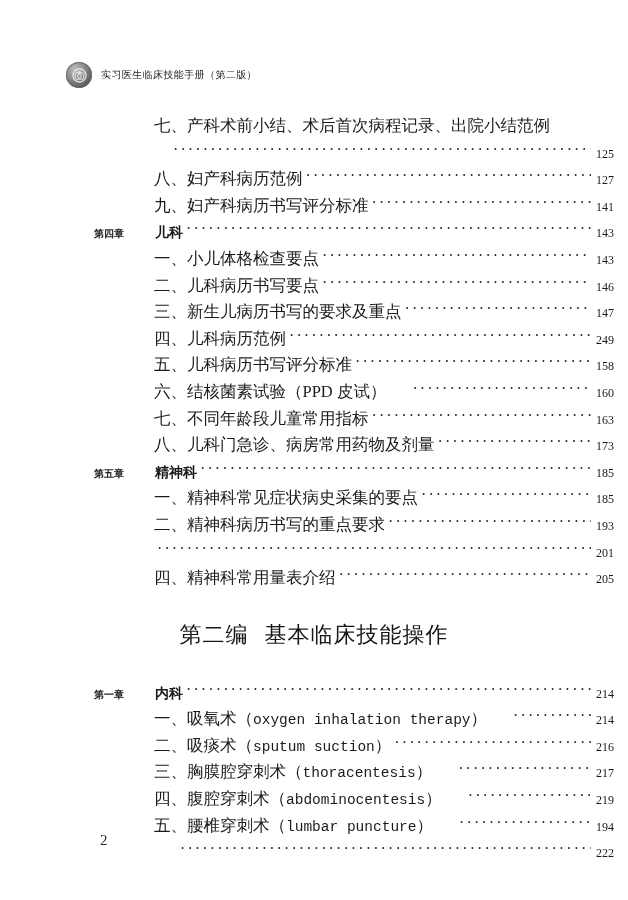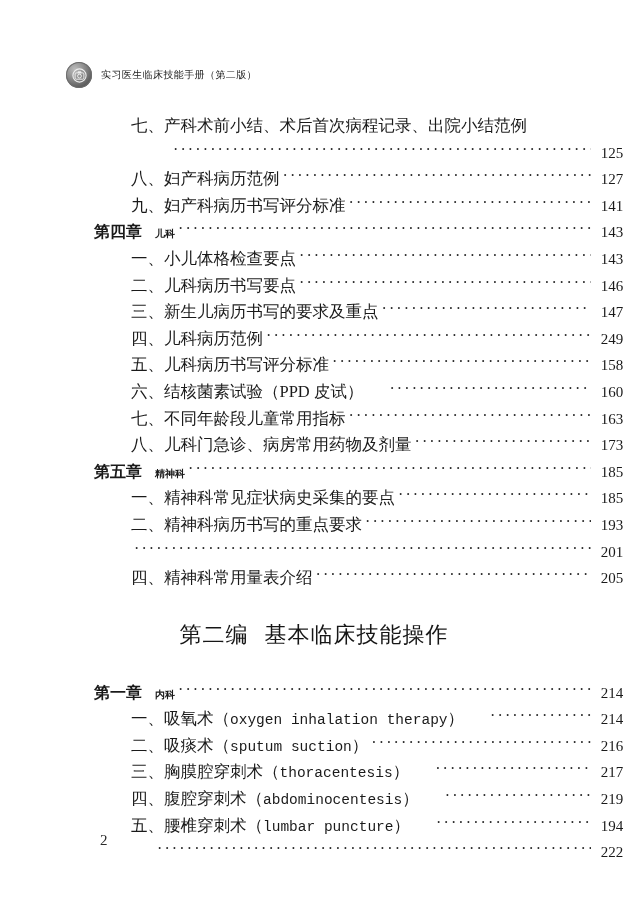--- a/index.html
+++ b/index.html
@@ -56,33 +56,33 @@
     display: flex;
     align-items: baseline;
     height: 26.6px;
     font-size: 16.5px;
     line-height: 26.6px;
     white-space: nowrap;
   }
 
   
   .toc-row.lvl-chapter { padding-left: 94px; }
-  .toc-row.lvl-item    { padding-left: 131px; }
+  .toc-row.lvl-item    { padding-left: 131px; margin-left: 23px; }
 
   .chap-num {
     font-weight: bold;
     font-family: Liberation Sans, sans-serif;
-    font-size: 16px;
+    font-size: 10px;
     width: 61px;
     flex: none;
   }
   .chap-title {
     font-weight: bold;
     font-family: Liberation Mono, monospace;
-    font-size: 10px;
+    font-size: 14px;
     flex: none;
   }
   .item-title { flex: none; }
   .item-title .en {
     font-family: Liberation Mono, monospace;
     font-size: 14.5px;
   }
 
   
   .leader {
@@ -97,22 +97,22 @@
     color: #2b2b2b;
   }
   .leader::before {
     content: "····························································································································";
   }
   .leader.gap-pre { margin-left: 26px; }
 
   .pagenum {
     flex: none;
     width: 32px;
-    text-align: center;
-    font-size: 15px;
+    text-align: left;
+    font-size: 12px;
     font-family: "Liberation Serif", "DejaVu Serif", serif;
   }
 
   
   .toc-row.wrapped { height: 26.6px; }
   .toc-row.contline { padding-left: 170px; }
 
   
   .part-heading {
     margin-top: 28px;

